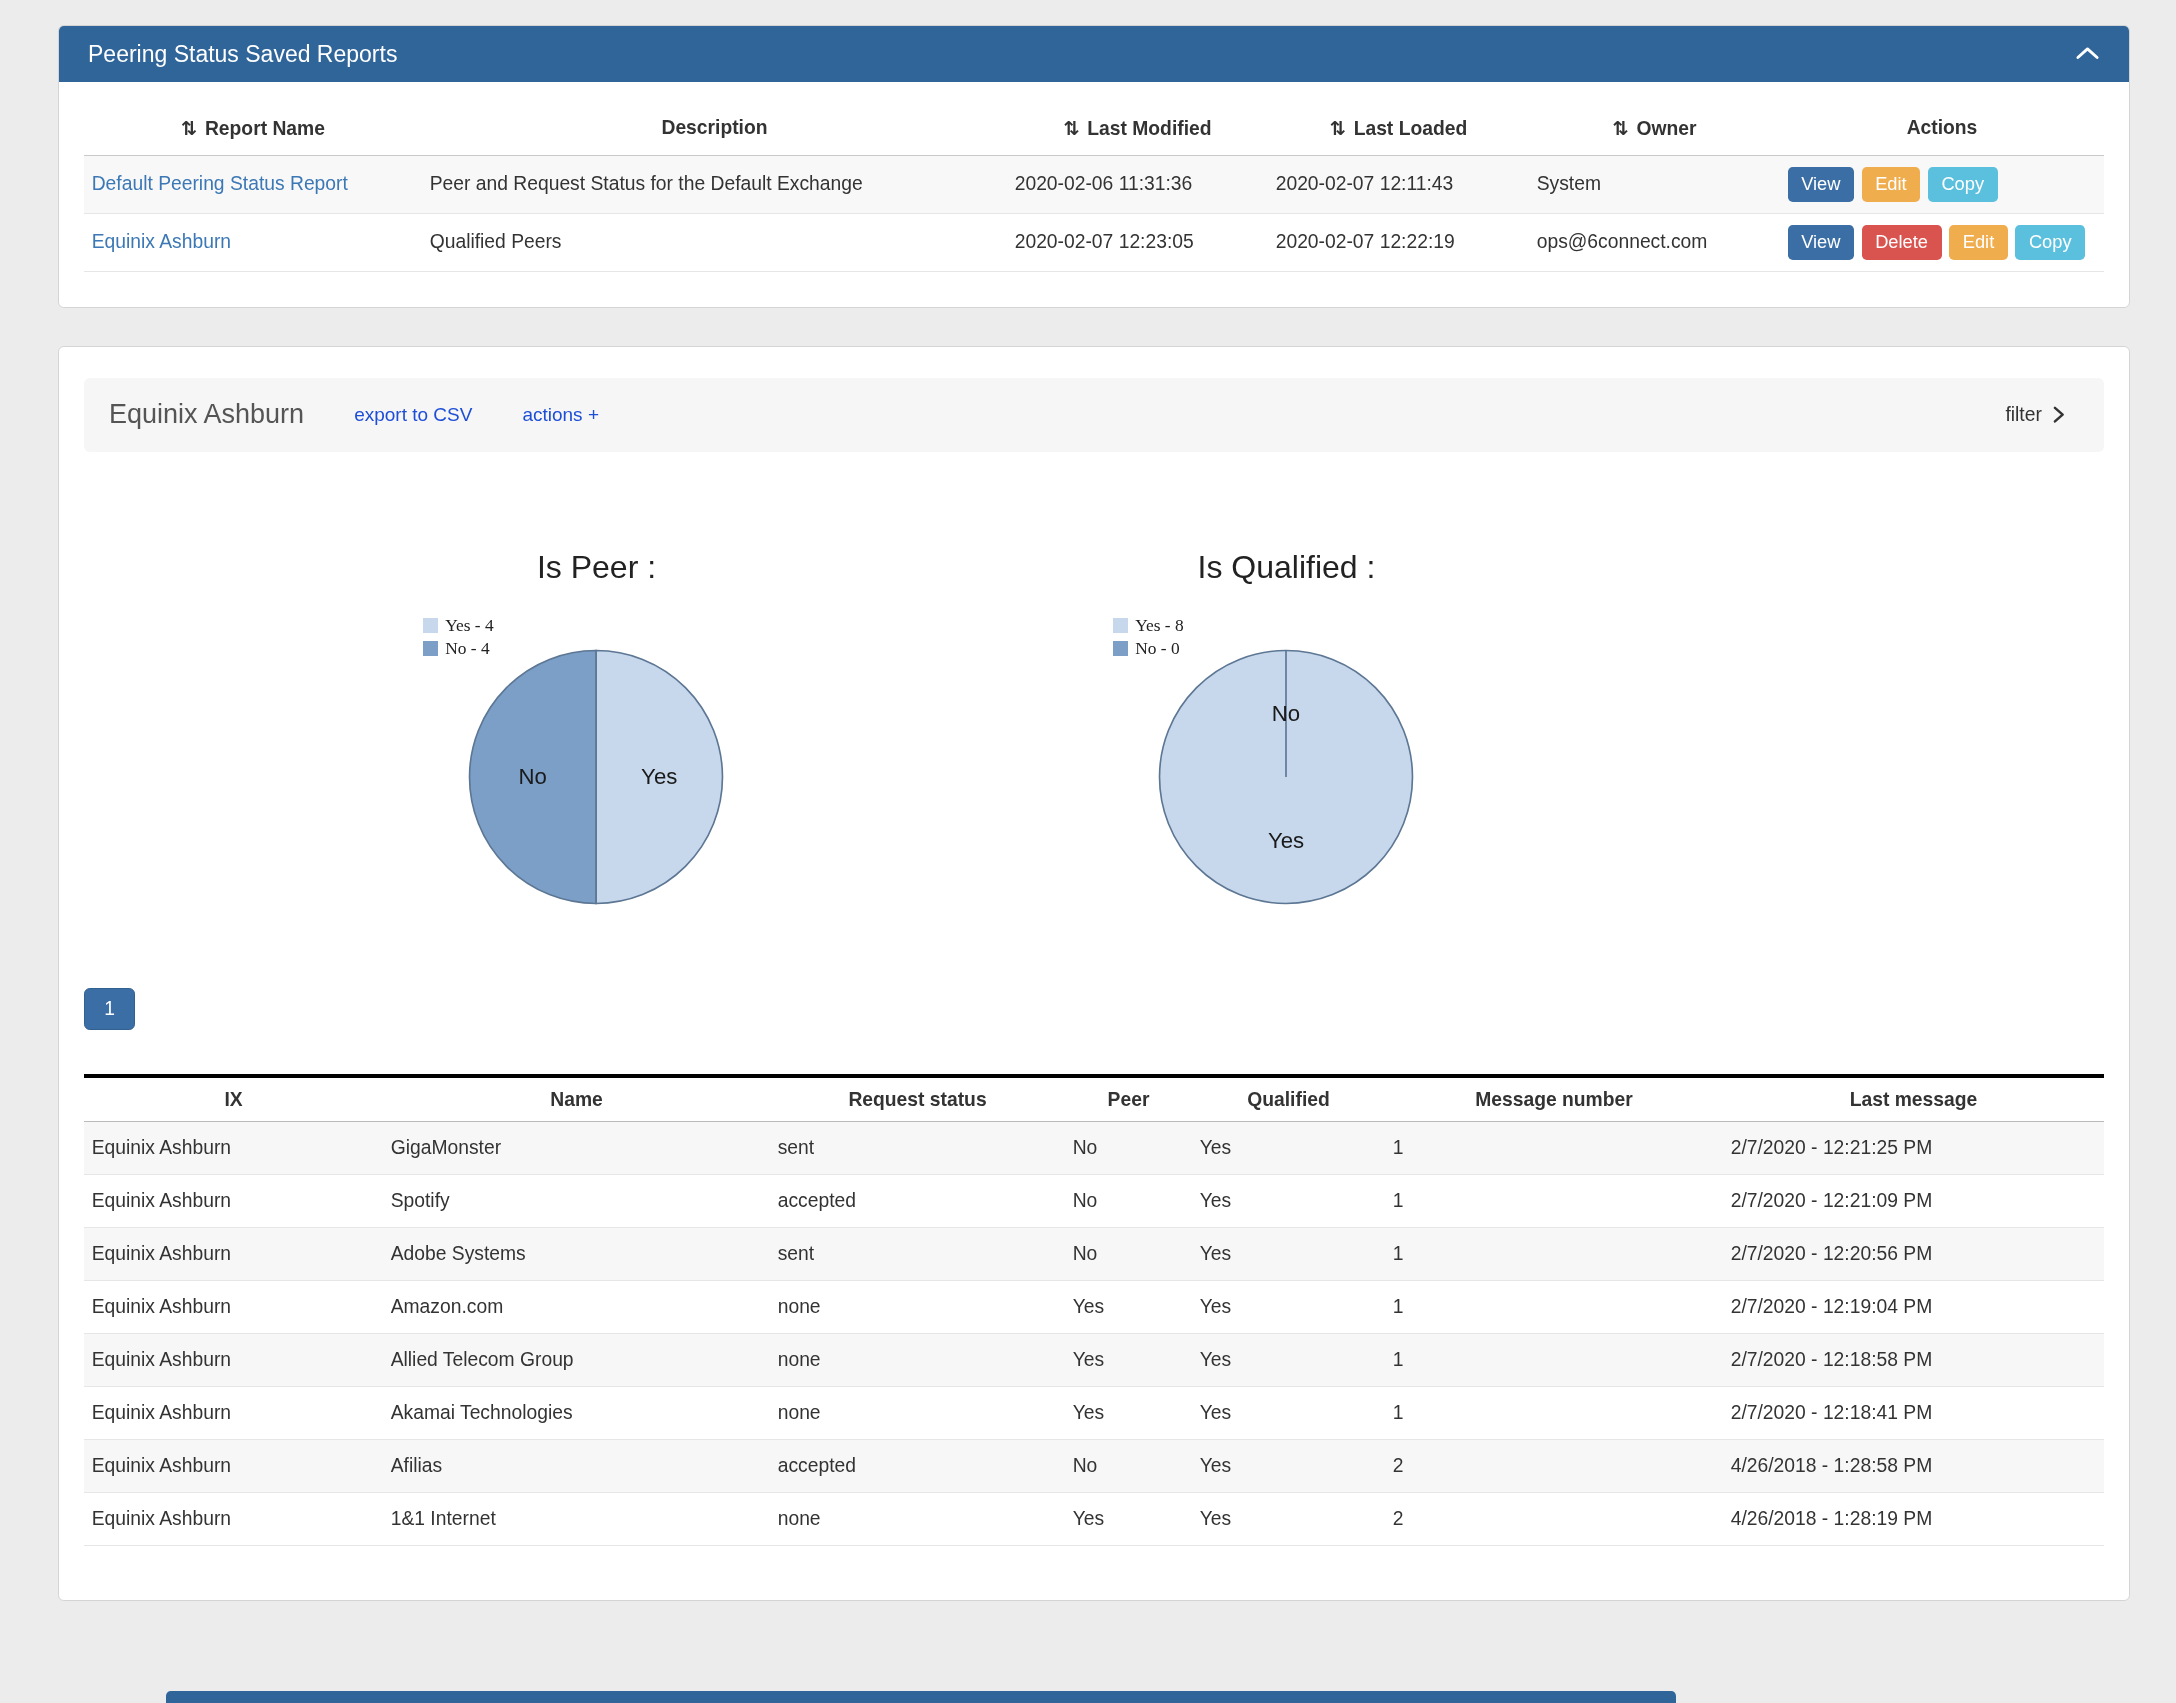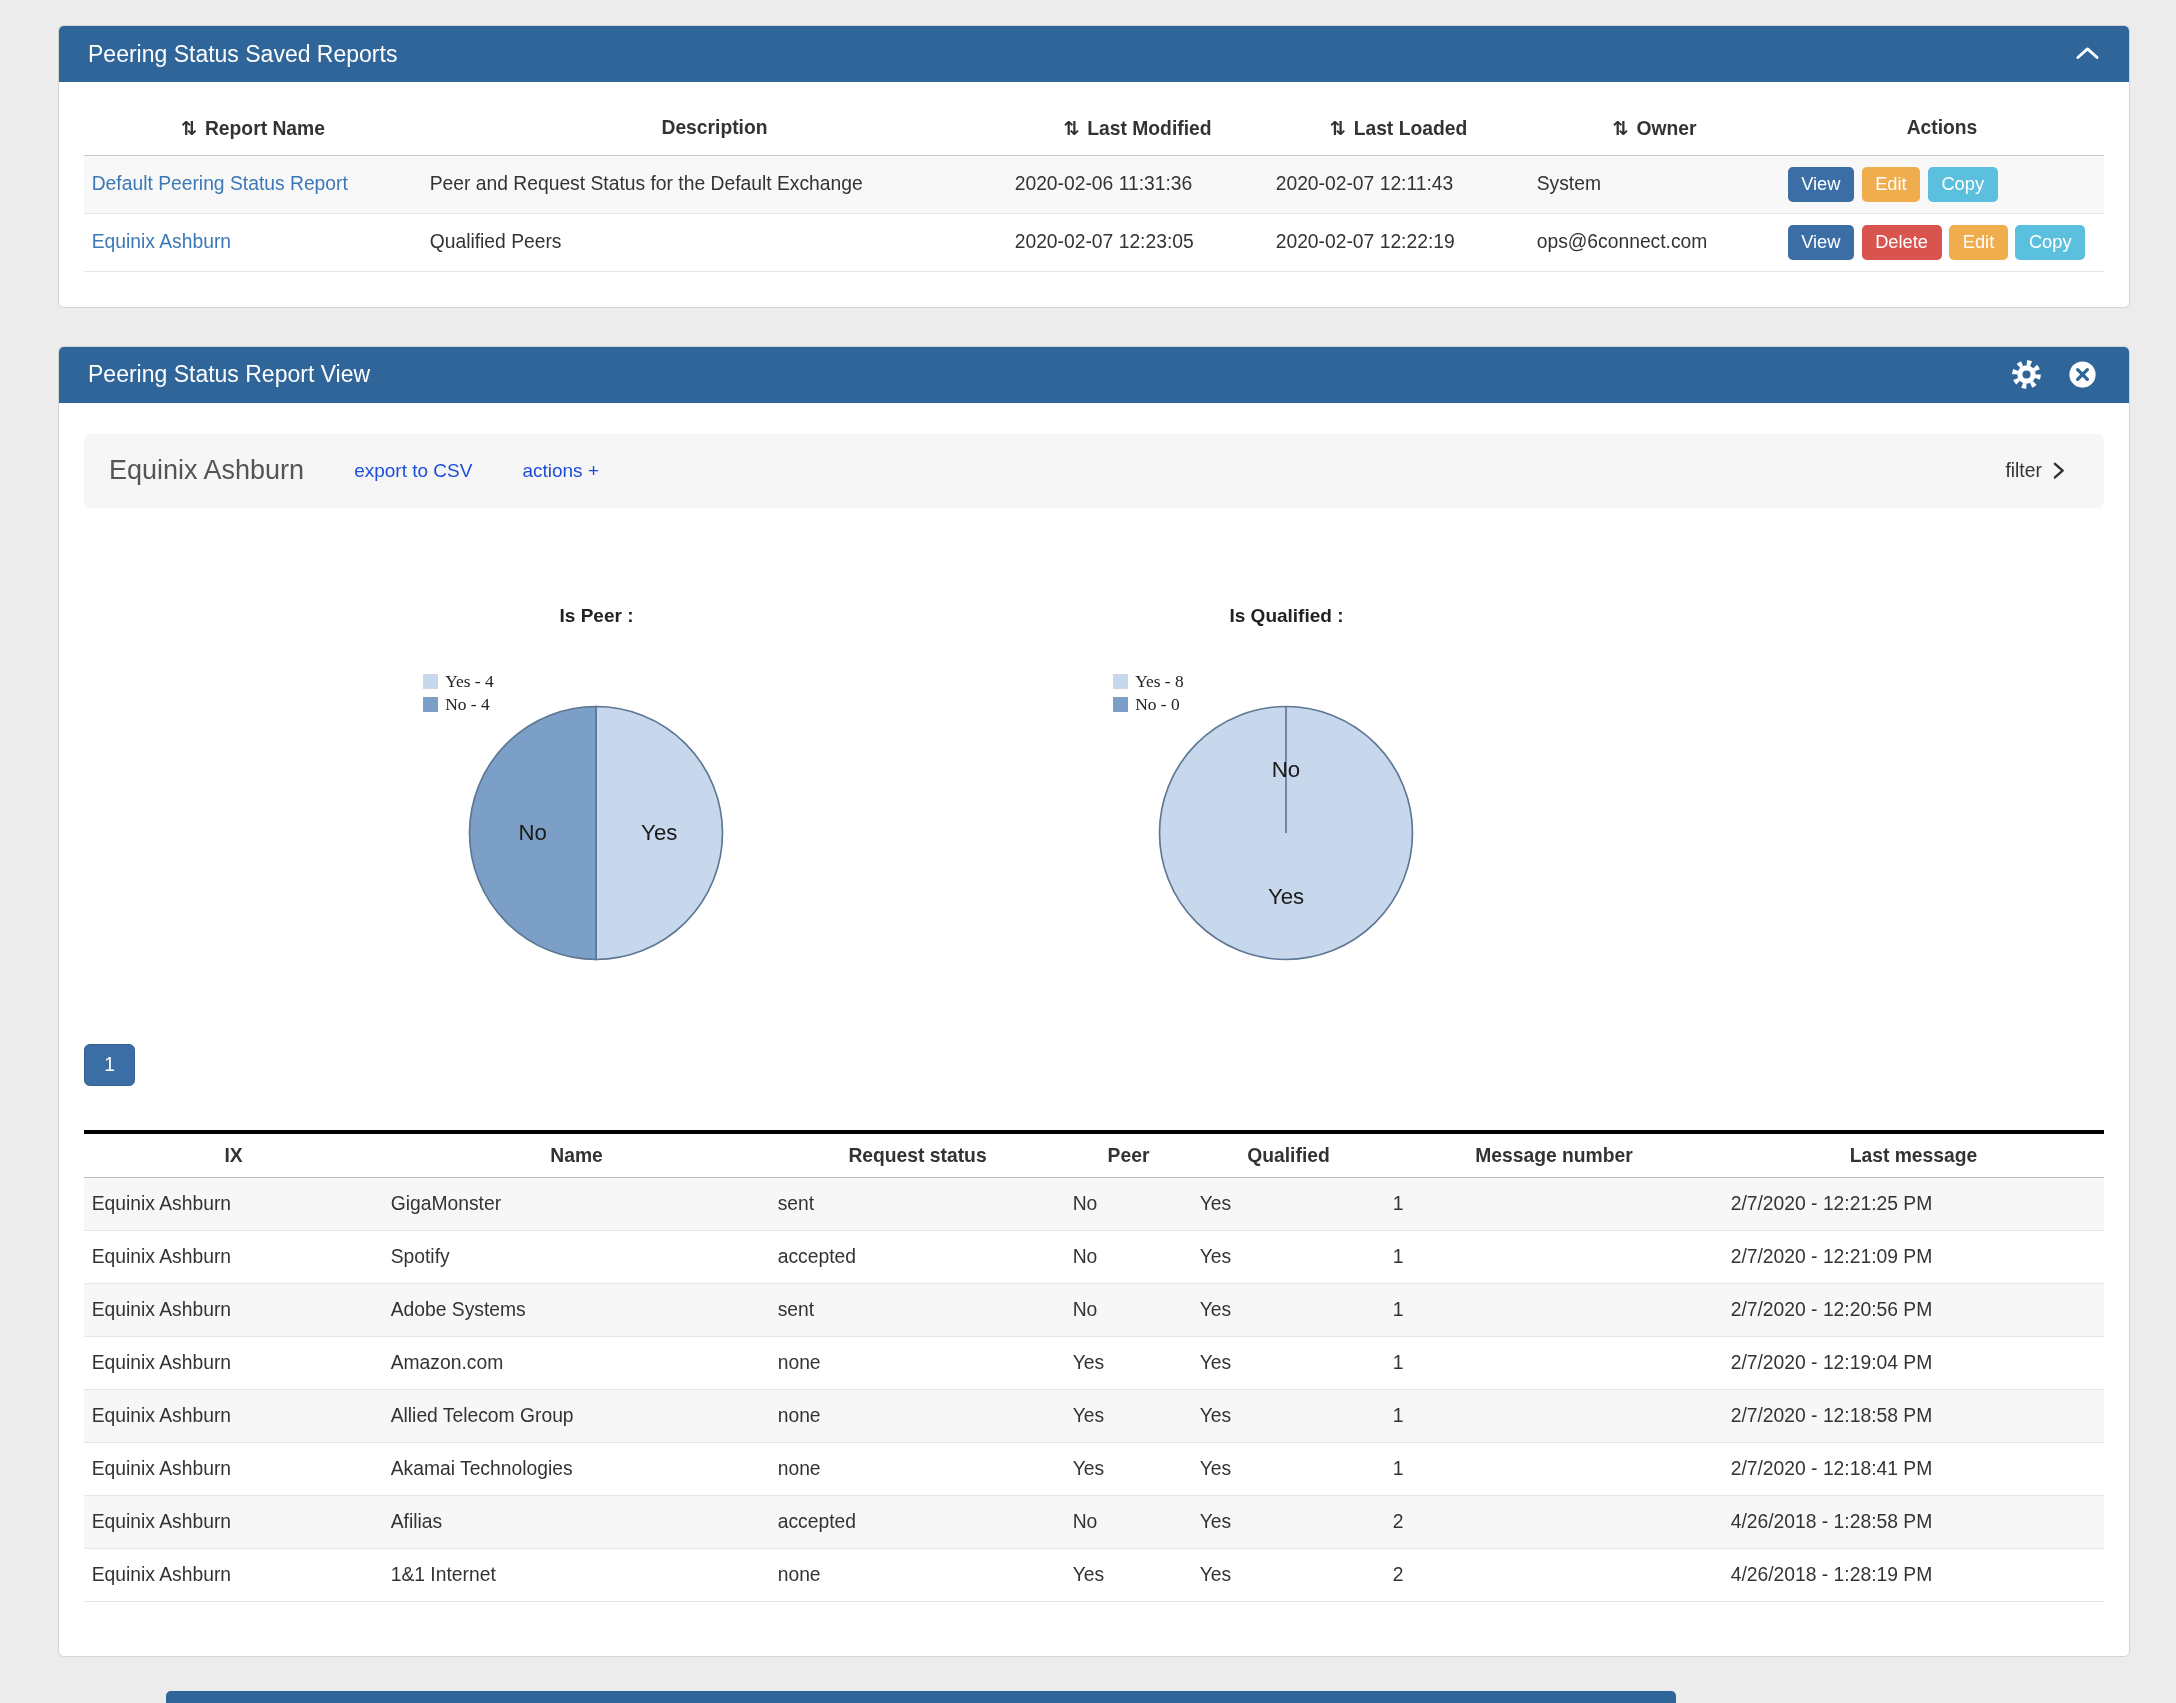--- a/index.html
+++ b/index.html
@@ -52,21 +52,21 @@
   }
   .report-name { font-size:27px; color:#555; }
   .tool-link { font-size:19px; color:#1d4ed8; margin-left:50px; cursor:pointer; }
   .filter { margin-left:auto; font-size:19.3px; color:#333; display:flex; align-items:center; gap:11.6px; cursor:pointer; }
 
   
   .charts { position:relative; height:536px; }
   .chart-block { position:absolute; top:0; width:599px; height:536px; }
   #chart-0 { left:213px; }
   #chart-1 { left:903px; }
-  .chart-title { position:absolute; top:97px; width:100%; text-align:center; font-size:19px; font-weight:700; color:#222; }
+  .chart-title { position:absolute; top:97px; width:100%; text-align:center; font-size:32px; font-weight:400; color:#222; }
   .chart-legend { position:absolute; top:162px; left:126px; font-size:17.4px; color:#222;font-family:Liberation Serif, serif; }
   .legend-row { display:flex; align-items:center; height:23px; }
   .legend-swatch { width:15.4px; height:15.4px; margin-right:6.8px; display:inline-block; }
   .chart-svg { position:absolute; top:185px; left:159px; }
   svg text { font-family:"Liberation Sans","DejaVu Sans",sans-serif; }
 
   
   .pagination { height:42px; }
   .page-btn {
     width:51px; height:42px; background:#3a6ea5; border:1px solid #33618f; border-radius:5.8px;
@@ -134,38 +134,20 @@
               <td>2020-02-07 12:22:19</td>
               <td>ops@6connect.com</td>
               <td><button class="abtn btn-view">View</button><button class="abtn btn-delete">Delete</button><button class="abtn btn-edit">Edit</button><button class="abtn btn-copy">Copy</button></td>
             </tr>
           </tbody>
       </table>
     </div>
   </section>
 
   <section class="panel panel2">
-    <header class="panel-head">
-      <span>Peering Status Report View</span>
-      <span class="head-icons">
-        <span class="head-icon">
-          <svg width="35" height="35" viewBox="0 0 36 36">
-            <circle cx="18" cy="18" r="12" fill="none" stroke="#ffffff" stroke-width="5.5" stroke-dasharray="4.4 5.03"></circle>
-            <circle cx="18" cy="18" r="9.5" fill="#ffffff"></circle>
-            <circle cx="18" cy="18" r="4.2" fill="#30659a"></circle>
-          </svg>
-        </span>
-        <span class="head-icon">
-          <svg width="35" height="35" viewBox="0 0 36 36">
-            <circle cx="18" cy="18" r="13.5" fill="#ffffff"></circle>
-            <path d="M13 13 L23 23 M23 13 L13 23" stroke="#30659a" stroke-width="3.4" stroke-linecap="round"></path>
-          </svg>
-        </span>
-      </span>
-    </header>
 
     <div class="panel-body2">
 
       <div class="sub-bar">
         <span class="report-name">Equinix Ashburn</span>
         <a class="tool-link">export to CSV</a>
         <a class="tool-link">actions +</a>
         <span class="filter">
           <span>filter</span>
           <svg width="11.6" height="19.3" viewBox="0 0 12 20">

